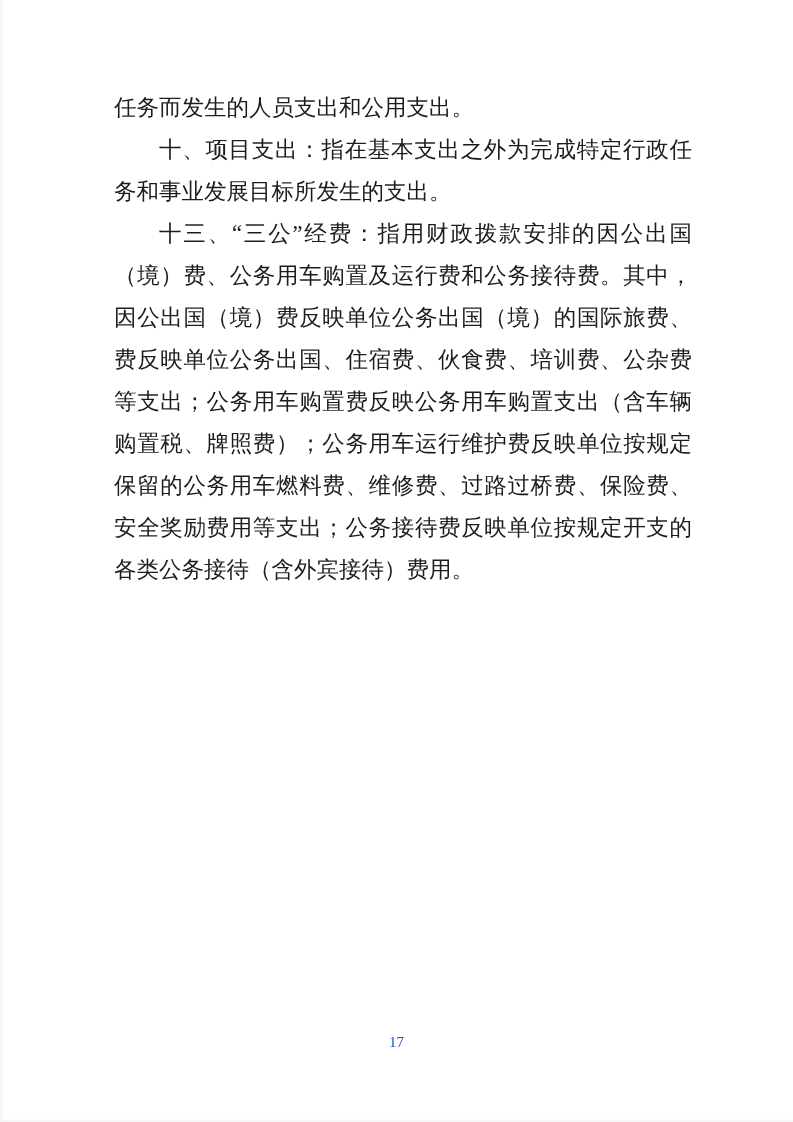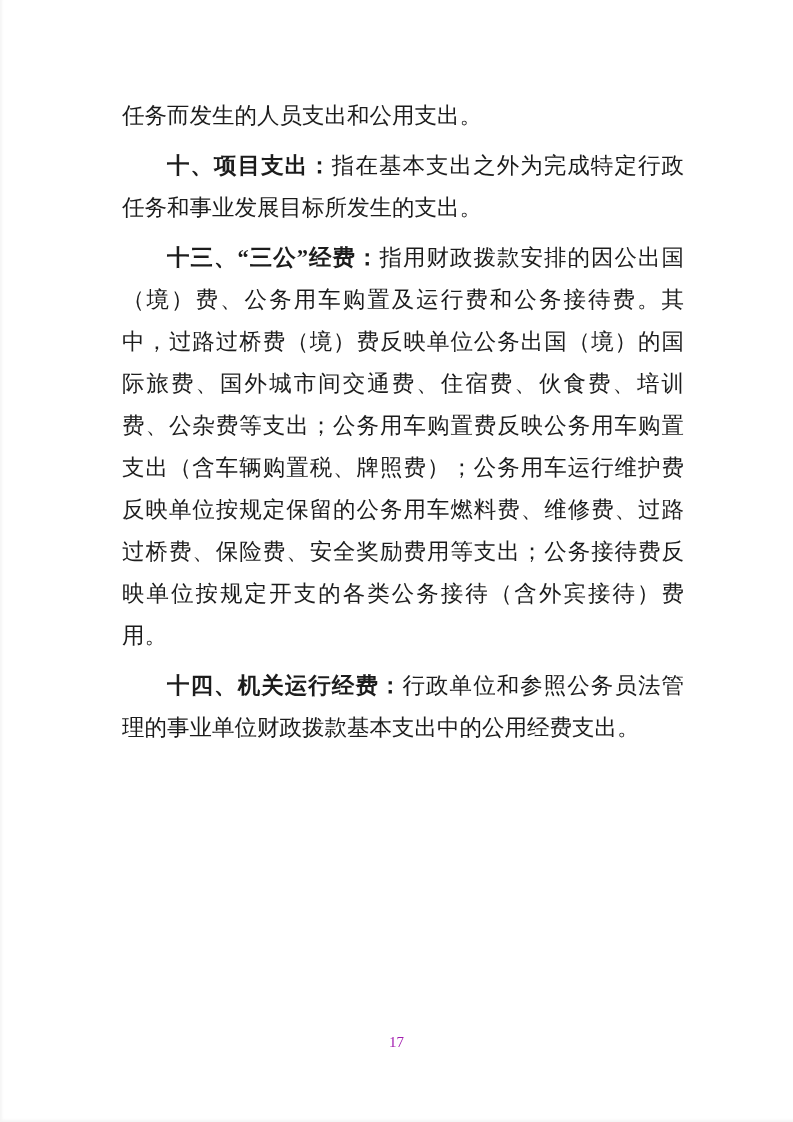--- a/index.html
+++ b/index.html
@@ -20,46 +20,45 @@
   .content {
     position: absolute;
     left: 114px;
     top: 87px;
     width: 578px;
     font-size: 22.5px;
     line-height: 42px;
     text-align: justify;
   }
   .content p {
-    margin: 8px;
+    margin: 0;
     padding: 0;
     text-indent: 2em;
   }
   .content p.continuation {
     text-indent: 0;
   }
   .lead {
-    font-weight: 700;
+    font-weight: 400;
   }
   .page-number {
     position: absolute;
     top: 1031px;
     left: 0;
     width: 100%;
     text-align: center;
     font-size: 15px;
     line-height: 22px;
-    color: #a21caf;
+    color: #1d4ed8;
     font-family: "Liberation Serif", "DejaVu Serif", serif;
   }
 </style>
 </head>
 <body>
 
 <div class="page">
   <div class="content">
     <p class="continuation"><span class="lead"></span><span>任务而发生的人员支出和公用支出。</span></p>
     <p><span class="lead">十、项目支出：</span><span>指在基本支出之外为完成特定行政任务和事业发展目标所发生的支出。</span></p>
-    <p><span class="lead">十三、“三公”经费：</span><span>指用财政拨款安排的因公出国（境）费、公务用车购置及运行费和公务接待费。其中，过路过桥费（境）费反映单位公务出国（境）的国际旅费、国外城市间交通费、住宿费、伙食费、培训费、公杂费等支出；公务用车购置费反映公务用车购置支出（含车辆购置税、牌照费）；公务用车运行维护费反映单位按规定保留的公务用车燃料费、维修费、过路过桥费、保险费、安全奖励费用等支出；公务接待费反映单位按规定开支的各类公务接待（含外宾接待）费用。</span></p>
-    <p><span class="lead">十四、机关运行经费：</span><span>行政单位和参照公务员法管理的事业单位财政拨款基本支出中的公用经费支出。</span></p>
+    <p><span class="lead">十三、“三公”经费：</span><span>指用财政拨款安排的因公出国（境）费、公务用车购置及运行费和公务接待费。其中，因公出国（境）费反映单位公务出国（境）的国际旅费、费反映单位公务出国、住宿费、伙食费、培训费、公杂费等支出；公务用车购置费反映公务用车购置支出（含车辆购置税、牌照费）；公务用车运行维护费反映单位按规定保留的公务用车燃料费、维修费、过路过桥费、保险费、安全奖励费用等支出；公务接待费反映单位按规定开支的各类公务接待（含外宾接待）费用。</span></p>
   </div>
   <div class="page-number">17</div>
 </div>
 
 </body></html>

